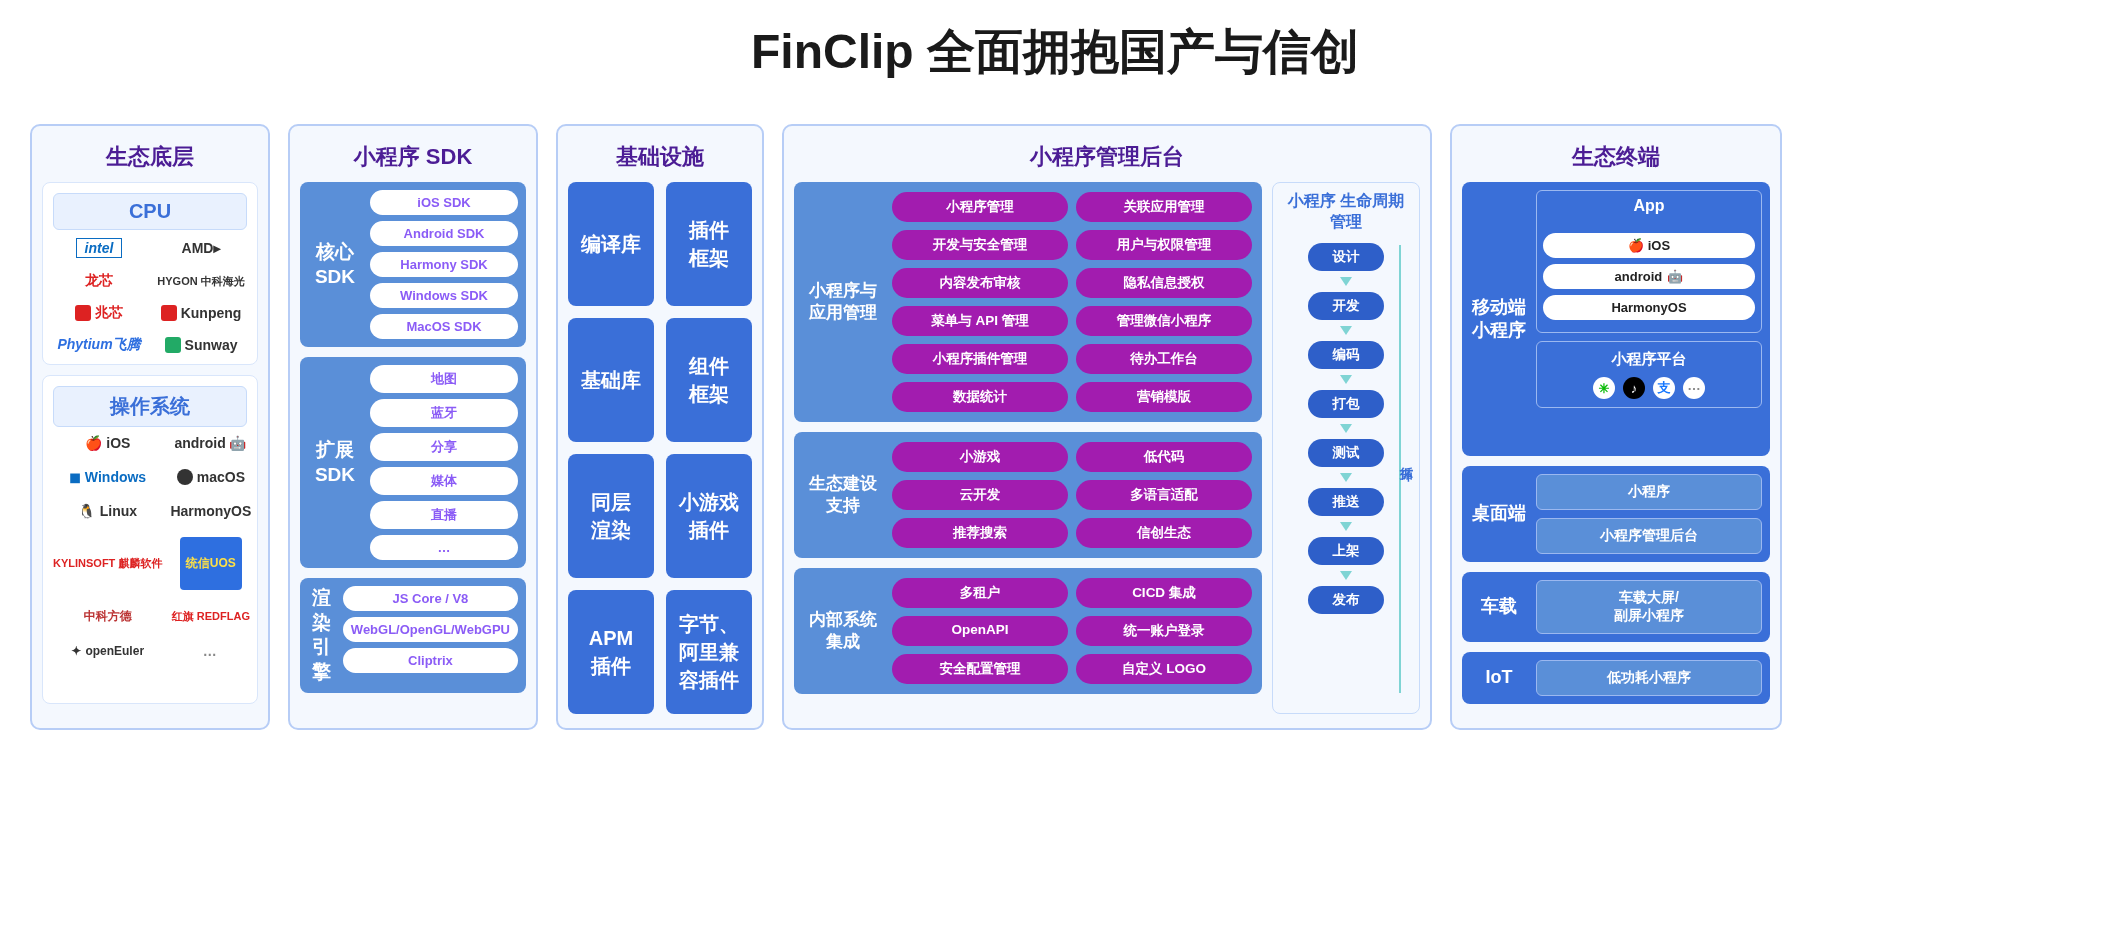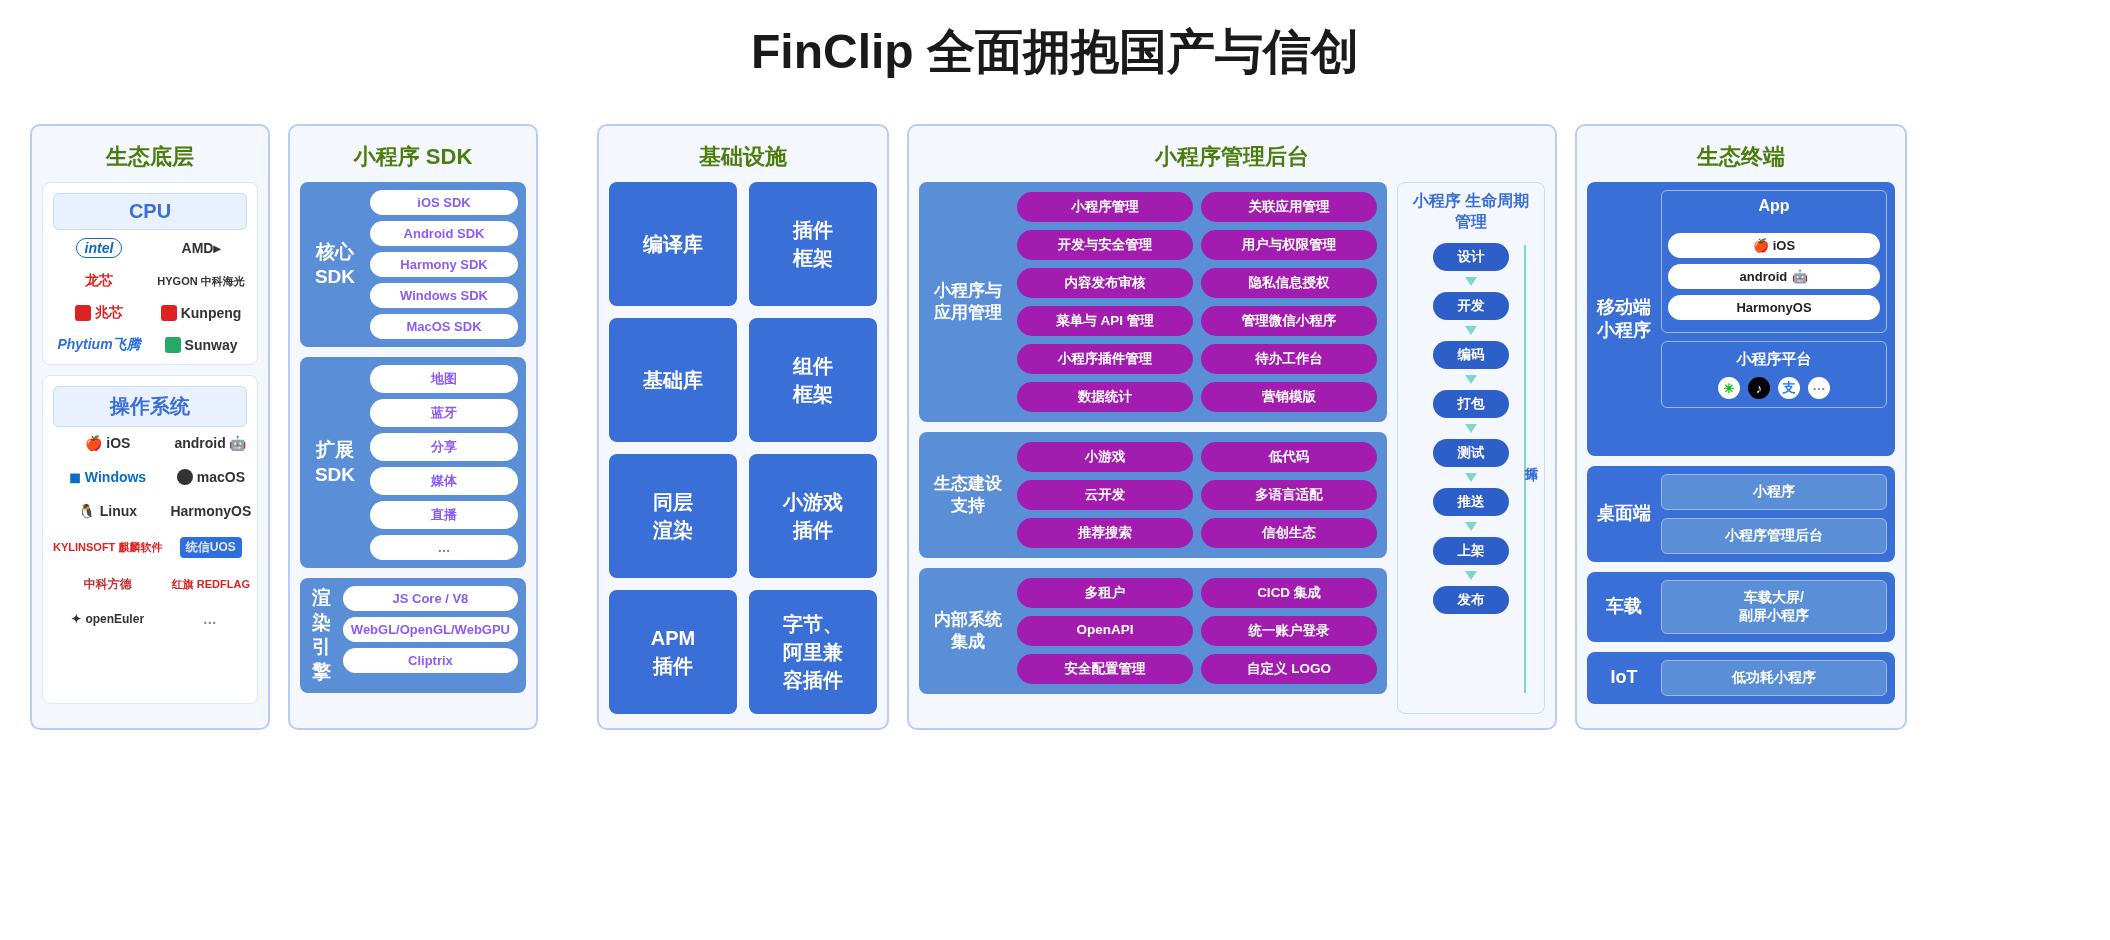--- a/index.html
+++ b/index.html
@@ -26,21 +26,21 @@
   border-radius: 10px;
   background: #f4f8fe;
   padding: 10px 10px 14px 10px;
   display: flex;
   flex-direction: column;
 }
 .col-header {
   text-align: center;
   font-size: 22px;
   font-weight: 700;
-  color: #4d7c0f;
+  color: #4c1d95;
   padding: 6px 0 10px 0;
 }
 .subheader {
   background: #e9f1fe;
   border: 1px solid #c7dbfa;
   border-radius: 6px;
   text-align: center;
   font-size: 20px;
   font-weight: 700;
   color: #3a6fd8;
@@ -107,21 +107,21 @@
 .pill-white {
   background: #fff;
   color: #8b5cf6;
   border-radius: 14px;
   padding: 5px 8px;
   text-align: center;
   font-size: 13px;
   font-weight: 600;
 }
 
-.col3 { width: 292px; margin-left: 41px; }
+.col3 { width: 208px; }
 .infra-grid {
   display: grid;
   grid-template-columns: 1fr 1fr;
   grid-template-rows: repeat(3, 1fr);
   gap: 12px;
   flex: 1;
 }
 .infra-box {
   background: #3a6fd8;
   color: #fff;
@@ -283,22 +283,22 @@
   justify-content: center;
   margin-top: 4px;
 }
 .circ-ico {
   width: 22px; height: 22px; border-radius: 50%;
   background: #fff; display:flex; align-items:center; justify-content:center;
   font-size: 13px; font-weight: 700;
 }
 
 .tag-red { color: #d22; }
-.tag-intel { color: #0a6cc2; border:1px solid #0a6cc2; border-radius:10px; padding:1px 8px; font-style:italic;}
-.tag-pill-blue { background:#2e6fe0; color:#e5e5e5; border-radius:4px; padding:2px 6px; font-size:12px;}
+.tag-intel { color: #0a6cc2; border:1px solid #0a6cc2; border-radius:0; padding:1px 8px; font-style:italic;}
+.tag-pill-blue { background:#2e6fe0; color:#fde047; border-radius:4px; padding:18px 6px; font-size:12px;}
 .dots { letter-spacing: 2px; color:#888; }
 </style>
 </head>
 <body>
 
 <h1 class="title">FinClip 全面拥抱国产与信创</h1>
 
 <div class="board">
 
   <div class="col col1">

